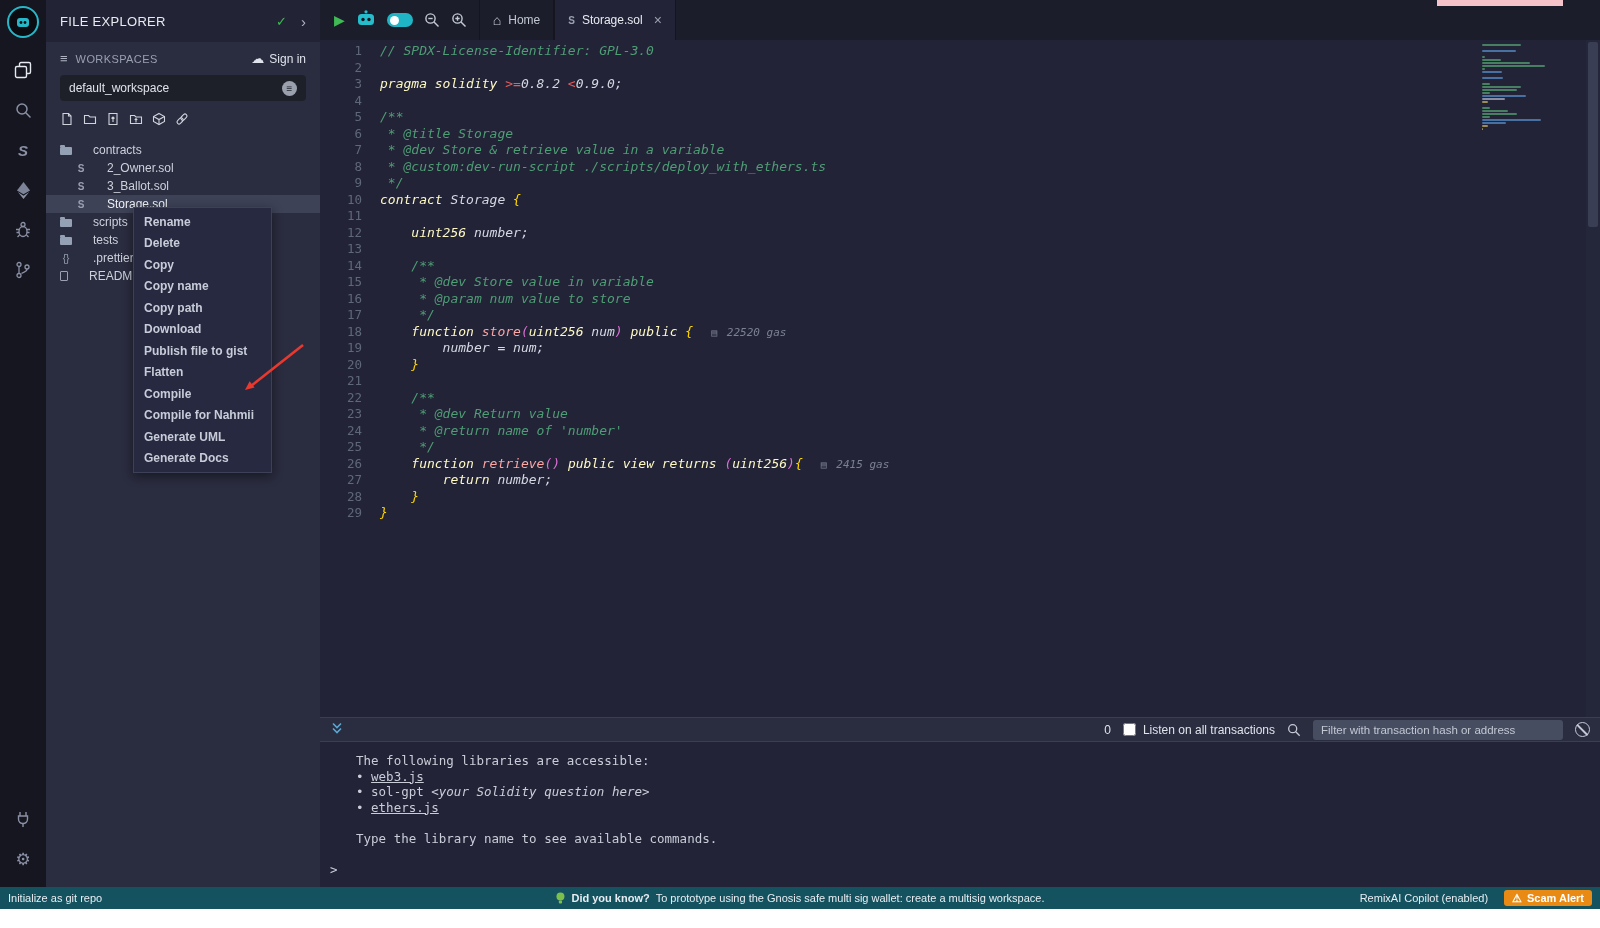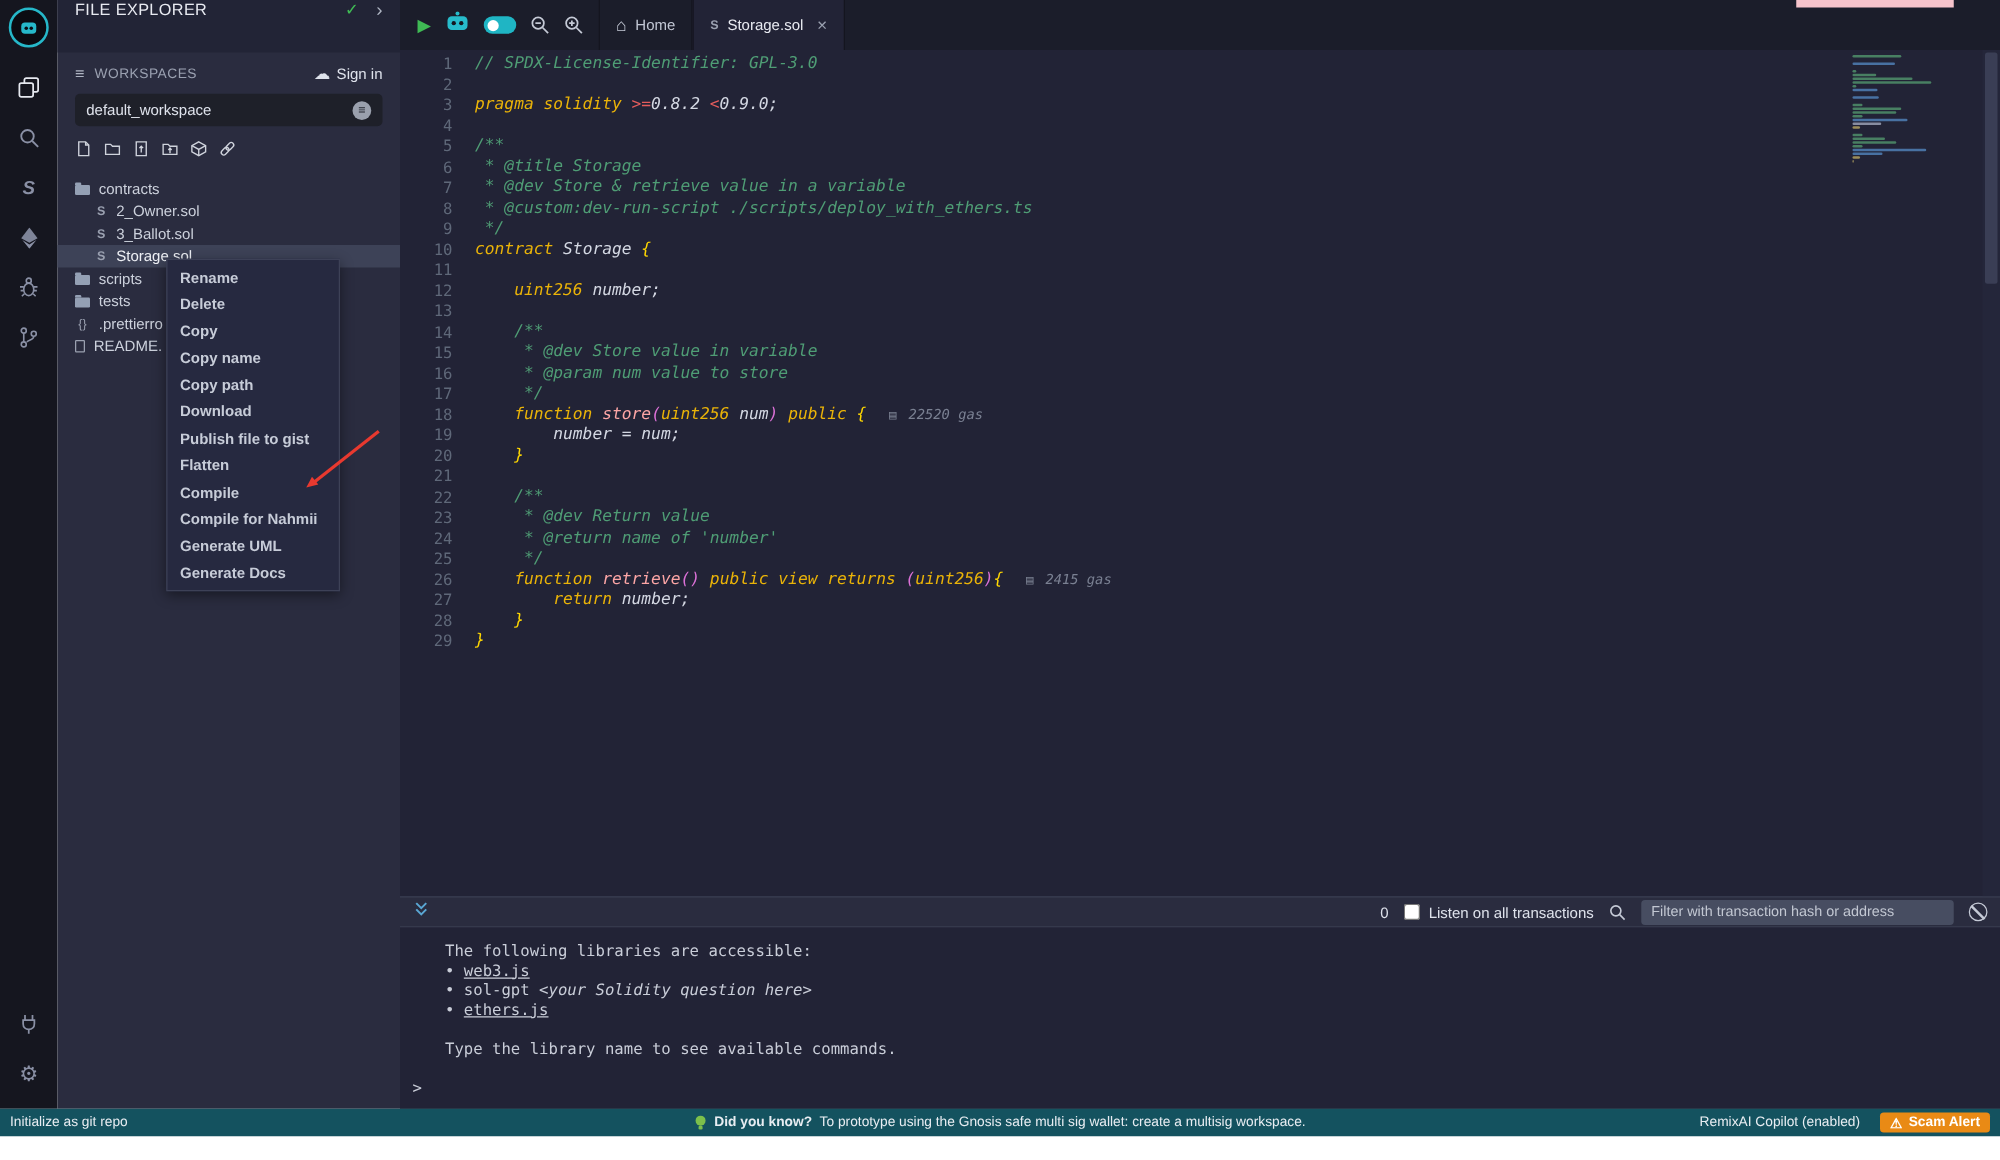--- a/index.html
+++ b/index.html
@@ -10,34 +10,34 @@
   
   .activity-bar{width:46px;background:#15161f;display:flex;flex-direction:column;align-items:center;padding-top:6px;flex:none;}
   .logo{width:32px;height:32px;border-radius:50%;background:#0b0c12;border:2px solid #26b8c9;display:flex;align-items:center;justify-content:center;margin-bottom:12px;}
   .ab-icon{width:46px;height:40px;display:flex;align-items:center;justify-content:center;color:#8a90a5;font-size:15px;}
   .ab-icon.active{color:#e6e9f0;}
   .ab-bottom{margin-top:auto;margin-bottom:8px;display:flex;flex-direction:column;align-items:center;width:100%;}
   .s-letter{font-weight:bold;font-size:15px;font-style:italic;}
 
   
   .side-panel{width:274px;background:#2a2c3f;position:relative;color:#ccd1dc;flex:none;}
-  .panel-header{height:42px;background:#222436;display:flex;align-items:flex-start;padding:0 14px;}
+  .panel-header{height:42px;background:#222436;display:flex;align-items:center;padding:0 14px;}
   .panel-title{font-size:13px;color:#e8eaf1;letter-spacing:.3px;}
   .hdr-check{margin-left:auto;color:#3fba54;font-size:13px;}
   .hdr-chevron{color:#aeb4c2;font-size:15px;margin-left:14px;}
   .ws-row{display:flex;align-items:center;padding:9px 14px 6px;font-size:11px;color:#9aa0b0;}
   .ws-menu-ico{font-size:13px;color:#aeb4c2;}
   .ws-label{margin-left:8px;letter-spacing:.4px;}
   .signin{margin-left:auto;color:#dfe3ec;font-size:12px;display:flex;align-items:center;gap:5px;}
   .cloud{font-size:13px;}
   .ws-select{margin:3px 14px 9px;height:26px;background:#1e2029;border-radius:4px;display:flex;align-items:center;padding:0 9px;font-size:12px;color:#dfe3ec;}
   .ws-badge{margin-left:auto;width:15px;height:15px;border-radius:50%;background:#9aa0ad;color:#22242e;font-size:10px;display:flex;align-items:center;justify-content:center;}
   .file-toolbar{display:flex;gap:9px;padding:2px 14px 9px;align-items:center;color:#cfd3dc;}
   .file-tree{padding-top:2px;}
-  .tree-row{height:18px;display:flex;align-items:center;font-size:12px;gap:7px;color:#ccd1dc;}
+  .tree-row{height:18px;display:flex;align-items:center;font-size:12px;gap:21px;color:#ccd1dc;}
   .tree-row.selected{background:#3d4257;color:#eef0f5;}
   .tree-label{white-space:nowrap;}
   .tree-ico{flex:none;display:inline-flex;align-items:center;justify-content:center;}
   .tree-ico.sol{color:#9aa0b0;font-size:10px;font-weight:bold;width:10px;}
   .tree-ico.braces{color:#9aa0b0;font-size:10px;width:12px;}
   .tree-ico.folder{width:12px;height:8px;background:#94a0b4;border-radius:1px;position:relative;margin-top:1px;}
   .tree-ico.folder::before{content:"";position:absolute;top:-2px;left:0;width:5px;height:2px;background:#94a0b4;border-radius:1px 1px 0 0;}
   .tree-ico.file{width:8px;height:10px;border:1px solid #9aa0b0;border-radius:1px;}
 
   
@@ -59,21 +59,21 @@
   .tab .sol-glyph{color:#9aa0b0;font-size:10px;font-weight:bold;}
   .tab .close{color:#9aa0b0;font-size:14px;margin-left:4px;}
 
   
   .editor{flex:1;position:relative;overflow:hidden;font-family:"DejaVu Sans Mono","Liberation Mono",monospace;}
   .code-lines{padding-top:3px;}
   .code-line{display:flex;height:16.5px;line-height:16.5px;font-size:13px;}
   .ln{width:60px;text-align:right;padding-right:18px;color:#5f6879;font-size:12.5px;flex:none;}
   .code-text{white-space:pre;color:#d4d8e3;font-style:italic;}
   .tk-cm{color:#4f9d75;}
-  .tk-kw{color:#eab308;}
+  .tk-kw{color:#fef9c3;}
   .tk-pl{color:#d4d8e3;}
   .tk-op{color:#e45c5c;}
   .tk-fn{color:#fca5a5;}
   .tk-b1{color:#ffd700;}
   .tk-b2{color:#da70d6;}
   .gas{color:#7a8092;font-size:11px;margin-left:18px;}
   .gas-ico{font-size:10px;margin-right:3px;}
   .minimap{position:absolute;top:4px;right:22px;width:96px;display:flex;flex-direction:column;gap:1px;}
   .mm-line{height:2px;border-radius:1px;opacity:.85;}
   .ed-scrollbar{position:absolute;top:0;right:0;width:14px;height:100%;background:#24263a;}

